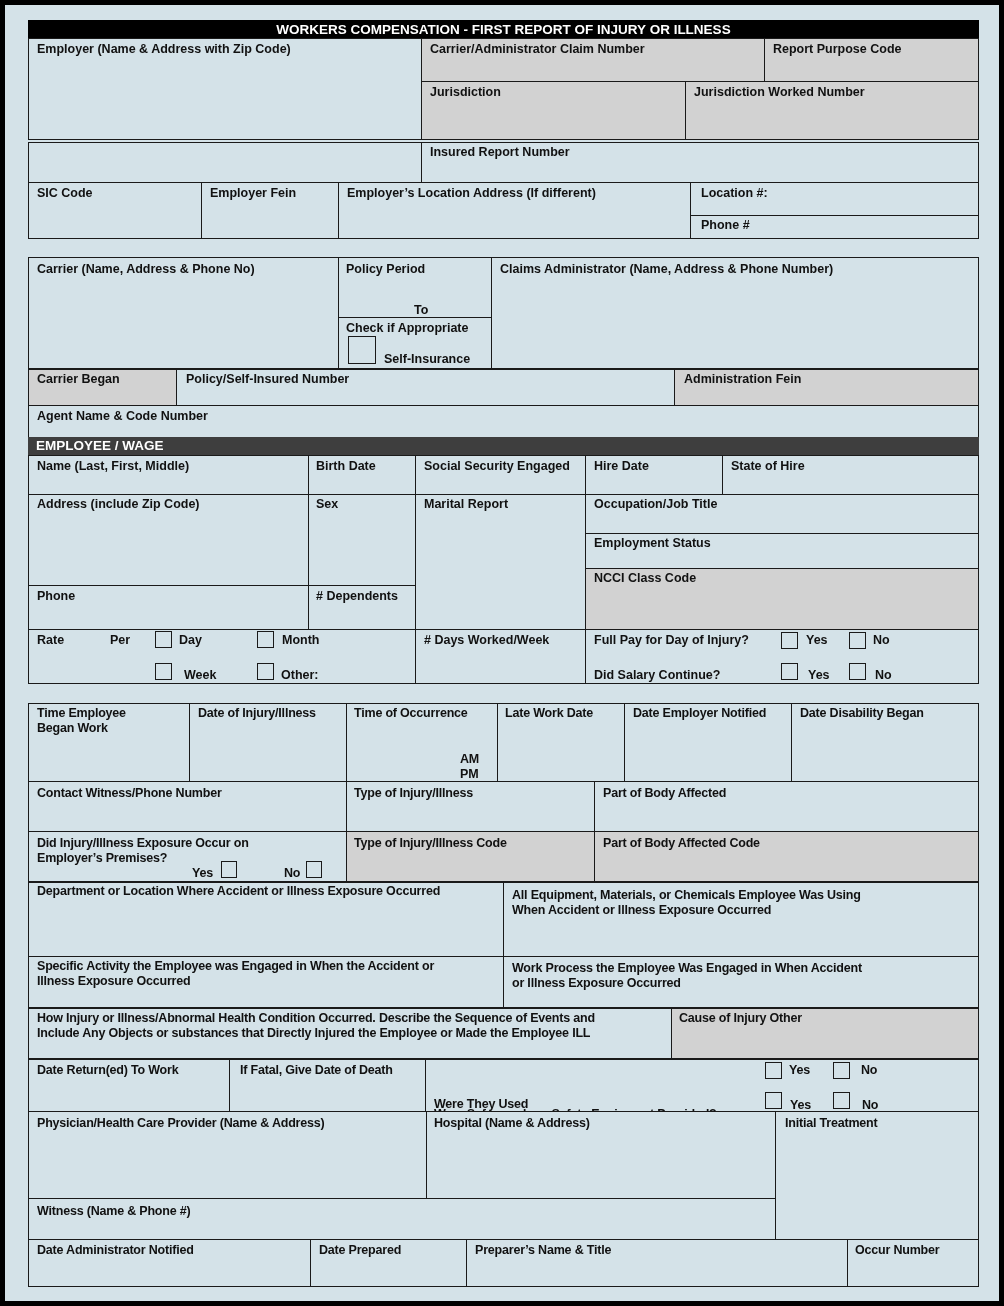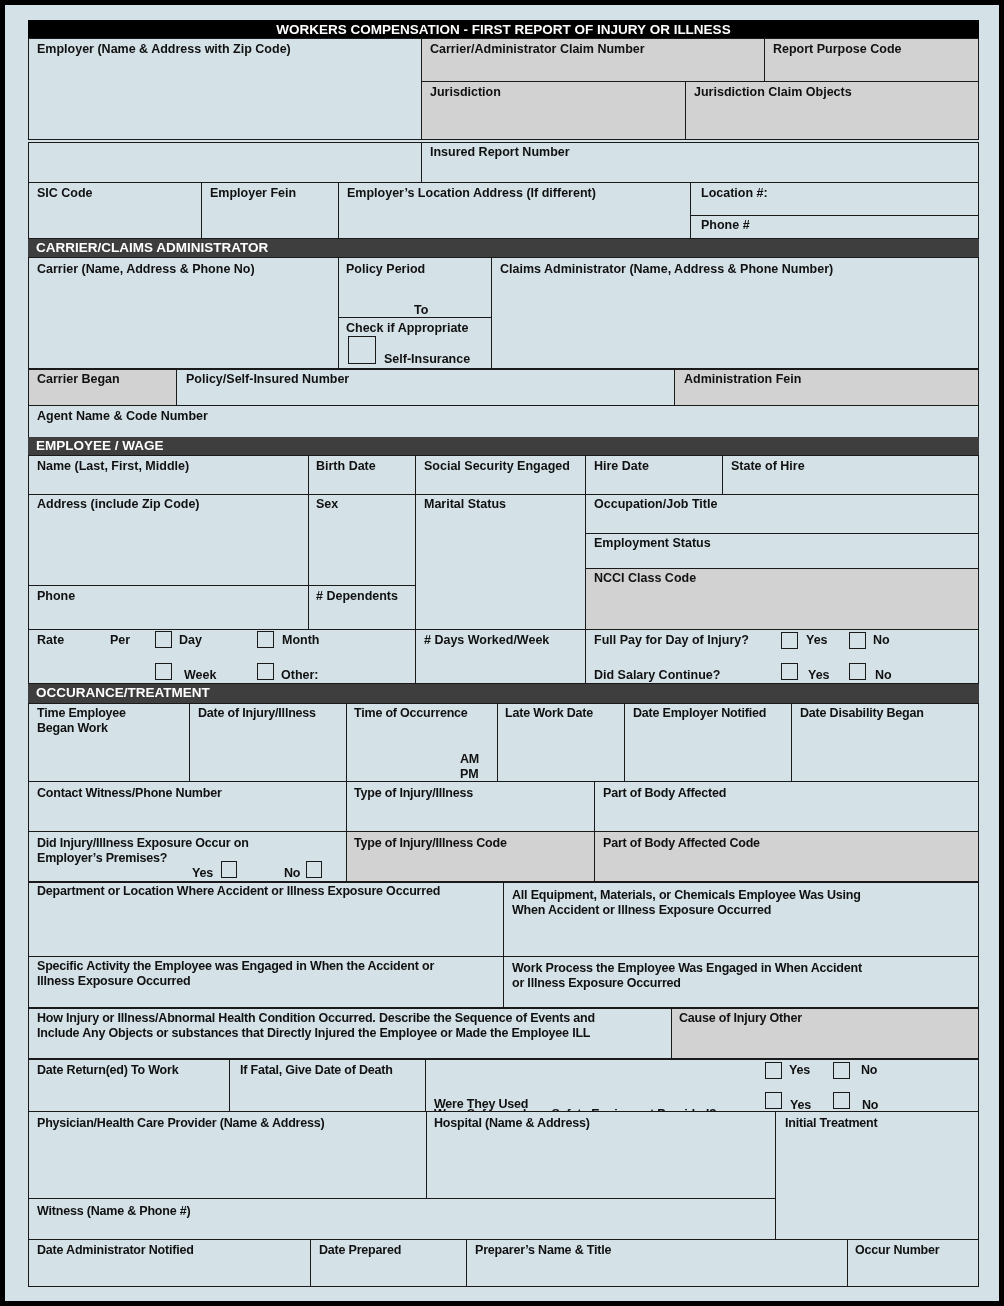--- a/index.html
+++ b/index.html
@@ -28,38 +28,37 @@
   <div class="lbl" style="left:37px;top:42px;">Employer (Name &amp; Address with Zip Code)</div>
 
   <div class="cell gray" style="left:421px;top:38px;width:344px;height:44px;"></div>
   <div class="lbl" style="left:430px;top:42px;">Carrier/Administrator Claim Number</div>
   <div class="cell gray" style="left:764px;top:38px;width:215px;height:44px;"></div>
   <div class="lbl" style="left:773px;top:42px;">Report Purpose Code</div>
 
   <div class="cell gray" style="left:421px;top:81px;width:265px;height:59px;"></div>
   <div class="lbl" style="left:430px;top:85px;">Jurisdiction</div>
   <div class="cell gray" style="left:685px;top:81px;width:294px;height:59px;"></div>
-  <div class="lbl" style="left:694px;top:85px;">Jurisdiction Claim Objects</div>
+  <div class="lbl" style="left:694px;top:85px;">Jurisdiction Worked Number</div>
 
   <div class="cell" style="left:28px;top:142px;width:394px;height:42px;"></div>
   <div class="cell" style="left:421px;top:142px;width:558px;height:42px;"></div>
   <div class="lbl" style="left:430px;top:145px;">Insured Report Number</div>
 
   <div class="cell" style="left:28px;top:182px;width:174px;height:57px;"></div>
   <div class="lbl" style="left:37px;top:186px;">SIC Code</div>
   <div class="cell" style="left:201px;top:182px;width:138px;height:57px;"></div>
   <div class="lbl" style="left:210px;top:186px;">Employer Fein</div>
   <div class="cell" style="left:338px;top:182px;width:353px;height:57px;"></div>
   <div class="lbl" style="left:347px;top:186px;">Employer’s Location Address (If different)</div>
   <div class="cell" style="left:690px;top:182px;width:289px;height:34px;"></div>
   <div class="lbl" style="left:701px;top:186px;">Location #:</div>
   <div class="cell" style="left:690px;top:215px;width:289px;height:24px;"></div>
   <div class="lbl" style="left:701px;top:218px;">Phone #</div>
 
-  <div class="bar" style="left:28px;top:239px;width:951px;height:19px;">CARRIER/CLAIMS ADMINISTRATOR</div>
 
   <div class="cell" style="left:28px;top:257px;width:311px;height:112px;"></div>
   <div class="lbl" style="left:37px;top:262px;">Carrier (Name, Address &amp; Phone No)</div>
   <div class="cell" style="left:338px;top:257px;width:154px;height:61px;"></div>
   <div class="lbl" style="left:346px;top:262px;">Policy Period</div>
   <div class="lbl" style="left:414px;top:303px;">To</div>
   <div class="cell" style="left:338px;top:317px;width:154px;height:52px;"></div>
   <div class="lbl" style="left:346px;top:321px;">Check if Appropriate</div>
   <div class="cb big" style="left:348px;top:336px;"></div>
   <div class="lbl" style="left:384px;top:352px;">Self-Insurance</div>
@@ -86,21 +85,21 @@
   <div class="cell" style="left:585px;top:455px;width:138px;height:40px;"></div>
   <div class="lbl" style="left:594px;top:459px;">Hire Date</div>
   <div class="cell" style="left:722px;top:455px;width:257px;height:40px;"></div>
   <div class="lbl" style="left:731px;top:459px;">State of Hire</div>
 
   <div class="cell" style="left:28px;top:494px;width:281px;height:92px;"></div>
   <div class="lbl" style="left:37px;top:497px;">Address (include Zip Code)</div>
   <div class="cell" style="left:308px;top:494px;width:108px;height:92px;"></div>
   <div class="lbl" style="left:316px;top:497px;">Sex</div>
   <div class="cell" style="left:415px;top:494px;width:171px;height:136px;"></div>
-  <div class="lbl" style="left:424px;top:497px;">Marital Status</div>
+  <div class="lbl" style="left:424px;top:497px;">Marital Report</div>
   <div class="cell" style="left:585px;top:494px;width:394px;height:40px;"></div>
   <div class="lbl" style="left:594px;top:497px;">Occupation/Job Title</div>
   <div class="cell" style="left:585px;top:533px;width:394px;height:36px;"></div>
   <div class="lbl" style="left:594px;top:536px;">Employment Status</div>
   <div class="cell gray" style="left:585px;top:568px;width:394px;height:62px;"></div>
   <div class="lbl" style="left:594px;top:571px;">NCCI Class Code</div>
 
   <div class="cell" style="left:28px;top:585px;width:281px;height:45px;"></div>
   <div class="lbl" style="left:37px;top:589px;">Phone</div>
   <div class="cell" style="left:308px;top:585px;width:108px;height:45px;"></div>
@@ -124,21 +123,20 @@
   <div class="cb" style="left:781px;top:632px;"></div>
   <div class="lbl" style="left:806px;top:633px;">Yes</div>
   <div class="cb" style="left:849px;top:632px;"></div>
   <div class="lbl" style="left:873px;top:633px;">No</div>
   <div class="lbl" style="left:594px;top:668px;">Did Salary Continue?</div>
   <div class="cb" style="left:781px;top:663px;"></div>
   <div class="lbl" style="left:808px;top:668px;">Yes</div>
   <div class="cb" style="left:849px;top:663px;"></div>
   <div class="lbl" style="left:875px;top:668px;">No</div>
 
-  <div class="bar" style="left:28px;top:684px;width:951px;height:19px;">OCCURANCE/TREATMENT</div>
 
   <div class="cell" style="left:28px;top:703px;width:162px;height:79px;"></div>
   <div class="lbl cond" style="left:37px;top:706px;">Time Employee</div>
   <div class="lbl cond" style="left:37px;top:721px;"> Began Work</div>
   <div class="cell" style="left:189px;top:703px;width:158px;height:79px;"></div>
   <div class="lbl cond" style="left:198px;top:706px;">Date of Injury/Illness</div>
   <div class="cell" style="left:346px;top:703px;width:152px;height:79px;"></div>
   <div class="lbl cond" style="left:354px;top:706px;">Time of Occurrence</div>
   <div class="lbl cond" style="left:460px;top:752px;">AM</div>
   <div class="lbl cond" style="left:460px;top:767px;">PM</div>

